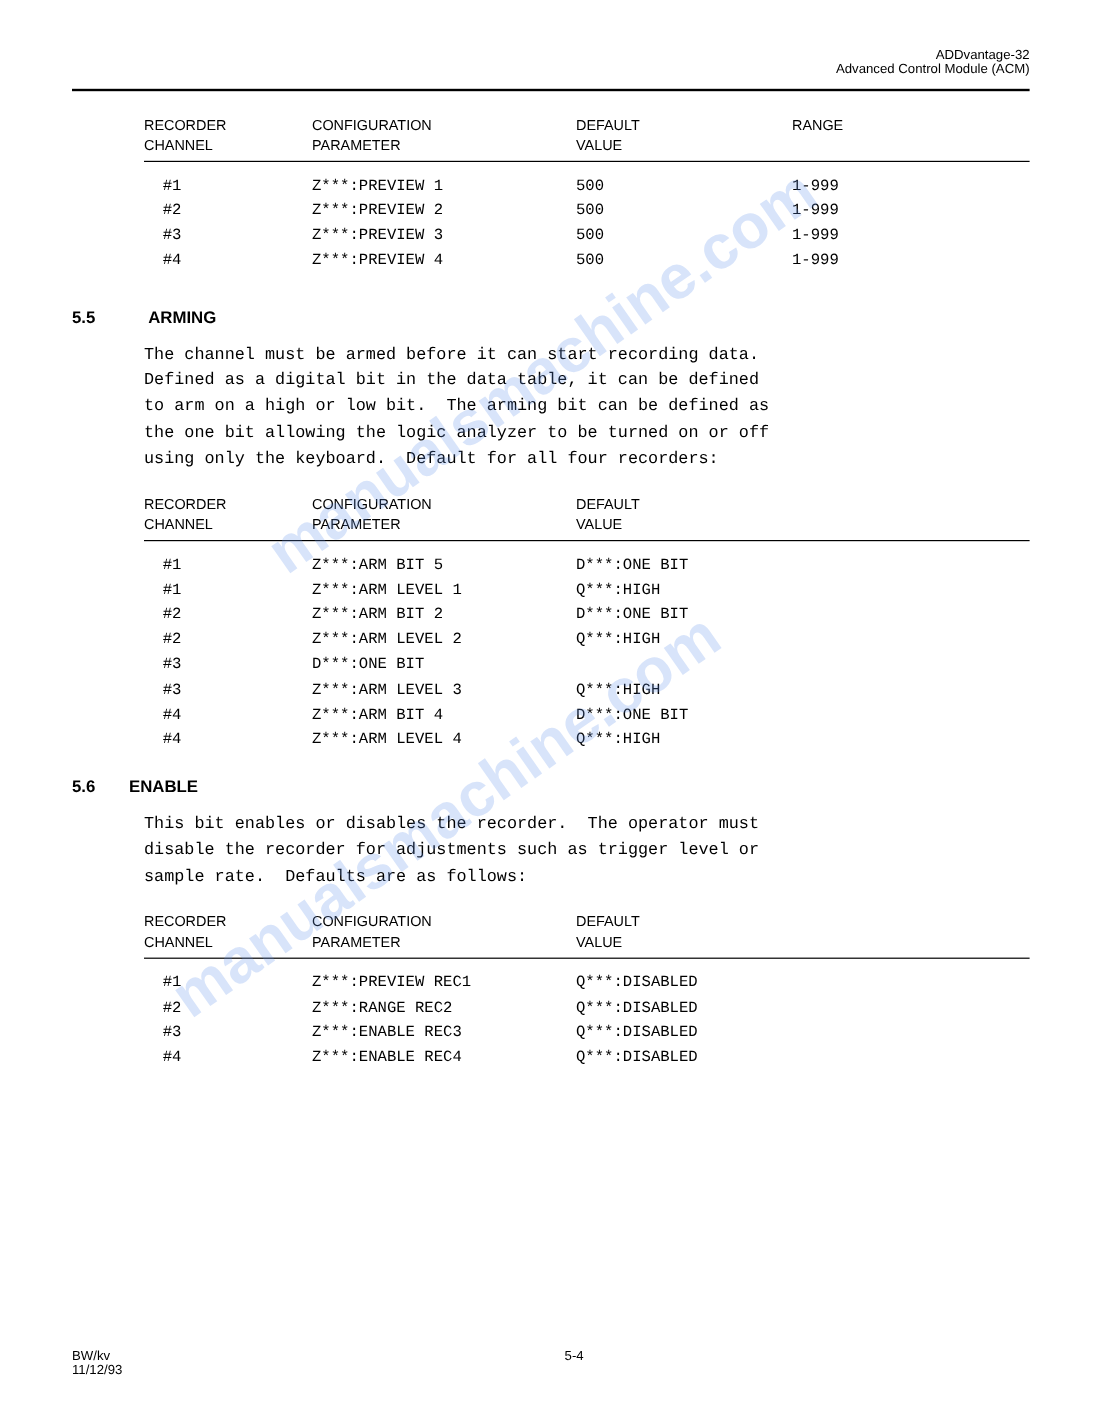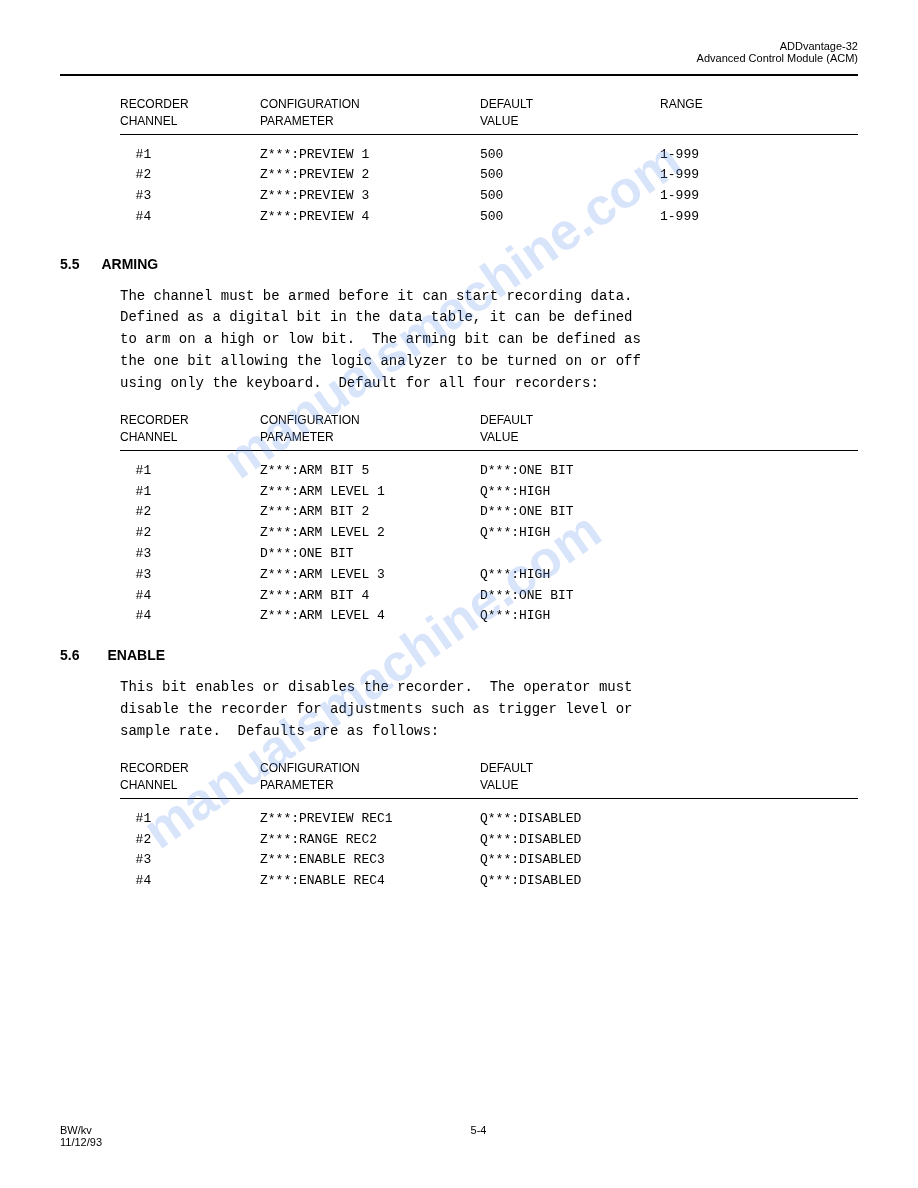--- a/index.html
+++ b/index.html
@@ -200,21 +200,21 @@
       </div>
       <div class="table-data-row">
         <div class="col-recorder">&nbsp;&nbsp;#4</div>
         <div class="col-config">Z***:PREVIEW 4</div>
         <div class="col-default">500</div>
         <div class="col-range">1-999</div>
       </div>
     </div>
   </div>
 
-  <div style="margin-top: 28px; margin-bottom: 14px; display: flex; align-items: baseline; gap: 22px;">
+  <div style="margin-top: 28px; margin-bottom: 14px; display: flex; align-items: baseline; gap: 44px;">
     <span class="section-number">5.5</span>
     <span class="section-title">ARMING</span>
   </div>
 
   <div class="body-text">
     The channel must be armed before it can start recording data.<br>
     Defined as a digital bit in the data table, it can be defined<br>
     to arm on a high or low bit.&nbsp; The arming bit can be defined as<br>
     the one bit allowing the logic analyzer to be turned on or off<br>
     using only the keyboard.&nbsp; Default for all four recorders:

